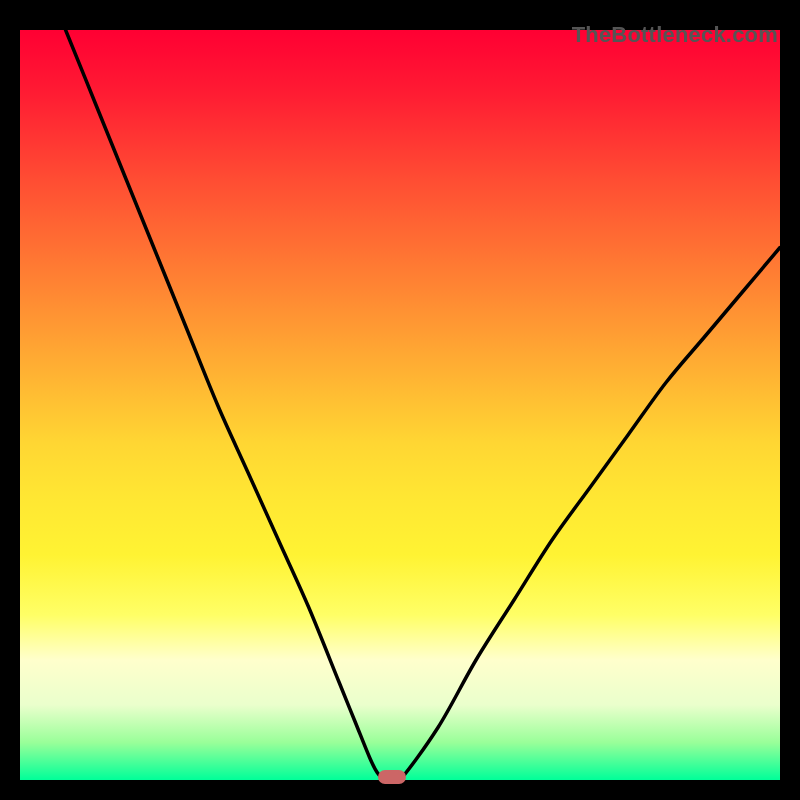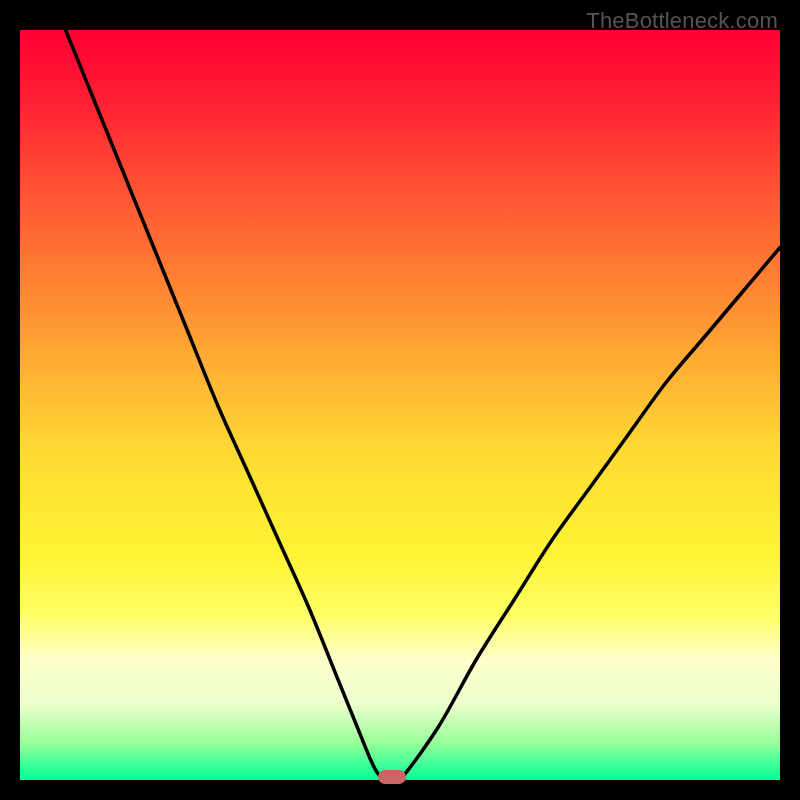--- a/index.html
+++ b/index.html
@@ -34,24 +34,24 @@
       #fff333 70%,
       #ffff66 78%,
       #ffffcc 84%,
       #eaffcc 90%,
       #99ff99 95%,
       #00ff99 100%
     );
   }
   .watermark {
     position: absolute;
-    top: 8px;
+    top: 22px;
     right: 22px;
     font-size: 22px;
-    font-weight: 400;
+    font-weight: 700;
     color: #555;
     z-index: 10;
     letter-spacing: 0.2px;
   }
   svg.curve {
     position: absolute;
     left: 0;
     top: 0;
     width: 760px;
     height: 750px;

